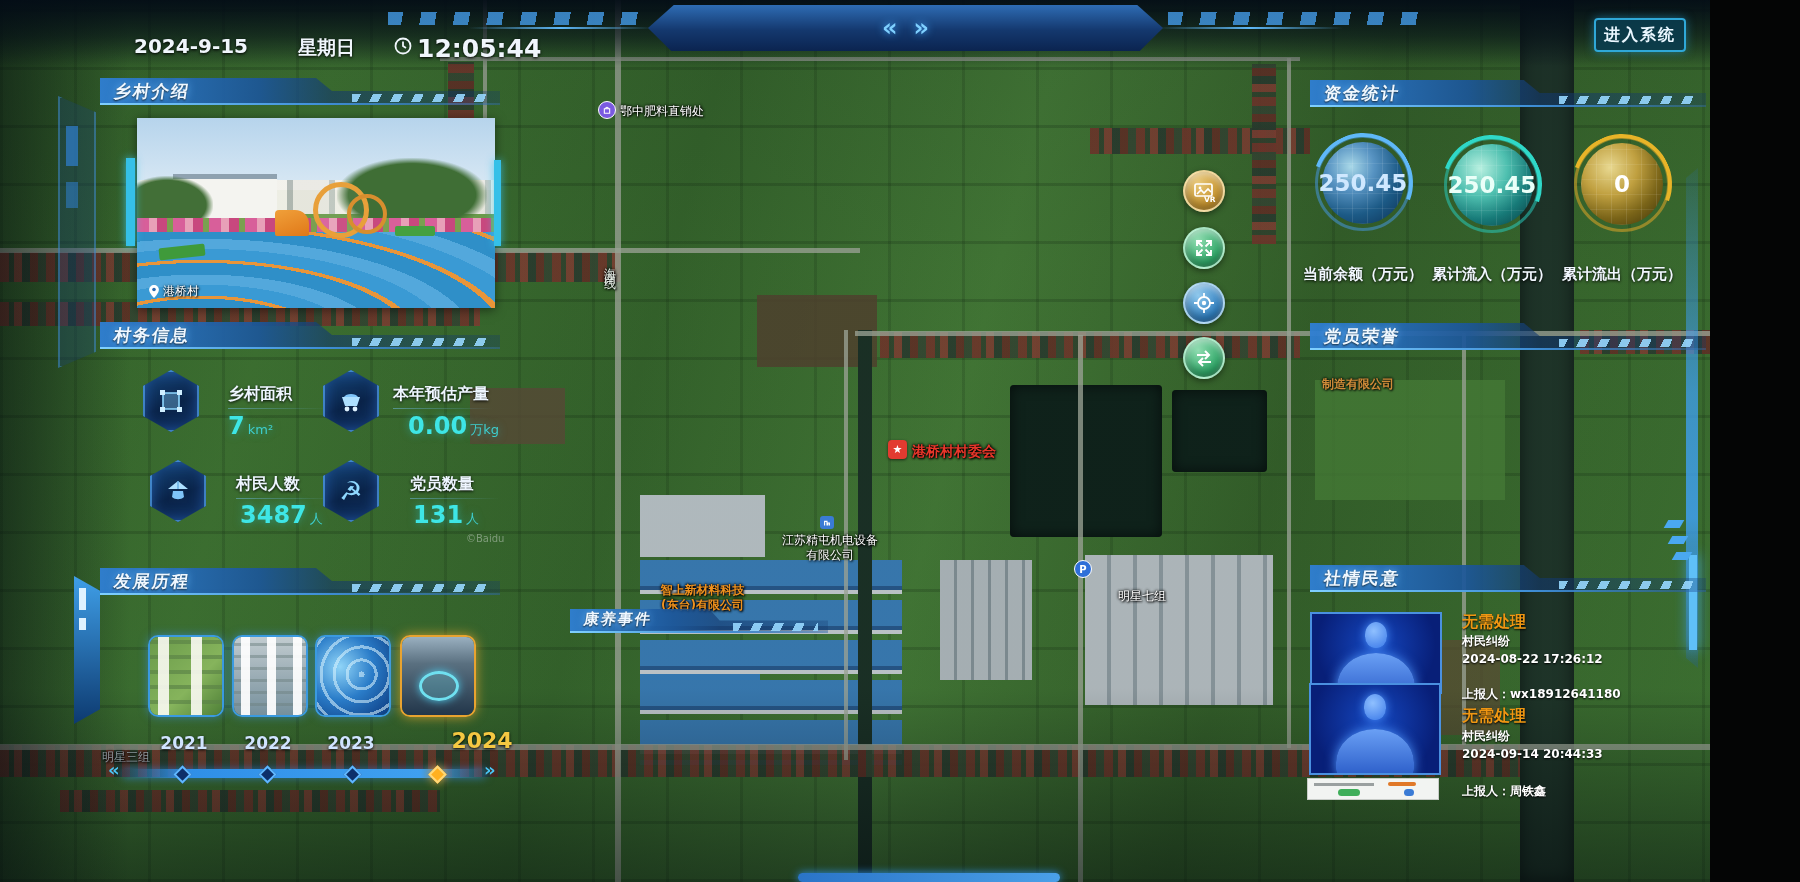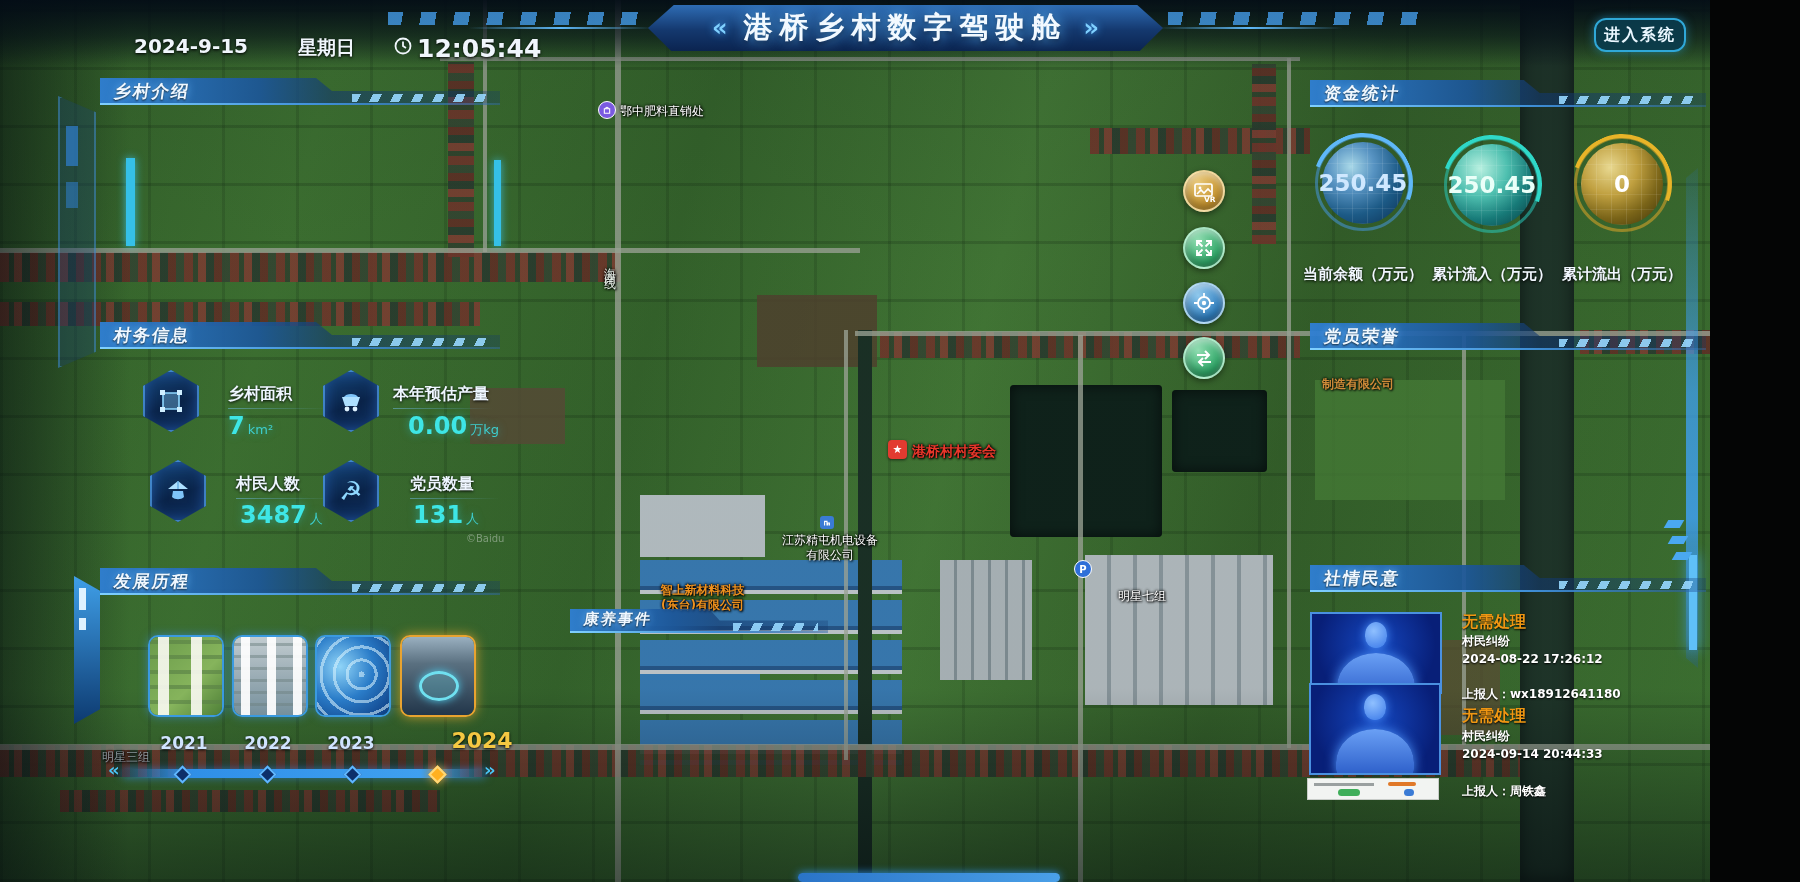--- a/index.html
+++ b/index.html
@@ -74,21 +74,21 @@
     clip-path:polygon(5% 0,95% 0,100% 50%,95.5% 100%,4.5% 100%,0 50%);
     box-shadow:0 0 22px rgba(60,150,255,.55);display:flex;align-items:center;justify-content:center;gap:16px;}
   .banner .tt{font-size:29px;font-weight:bold;color:#f2f9ff;letter-spacing:7px;
     text-shadow:0 0 14px #59b8ff,0 2px 4px rgba(0,0,20,.8);}
   .banner .ch{color:#7fd0ff;font-size:24px;font-weight:bold;text-shadow:0 0 8px #3fa8ff;}
   .wing{position:absolute;top:27px;width:185px;height:2px;z-index:11;background:linear-gradient(90deg,rgba(90,180,255,0),#5fb8f8,rgba(90,180,255,0));}
   .slashrow{position:absolute;height:13px;z-index:11;opacity:.85;
     background:repeating-linear-gradient(100deg,rgba(70,160,240,.9) 0 15px,rgba(70,160,240,0) 15px 33px);}
   .dt{position:absolute;color:#f0f6fc;font-weight:bold;z-index:12;text-shadow:0 1px 3px #000;}
   .enter-btn{position:absolute;left:1594px;top:18px;width:88px;height:30px;z-index:12;
-    background:rgba(10,60,78,.88);border:2px solid #2fa8d8;border-radius:12px;color:#eaf7ff;font-size:16px;font-weight:bold;
+    background:rgba(10,60,78,.88);border:2px solid #2fa8d8;border-radius:4px;color:#eaf7ff;font-size:16px;font-weight:bold;
     display:flex;align-items:center;justify-content:center;letter-spacing:2px;cursor:pointer;box-shadow:0 0 10px rgba(40,170,230,.5);}
   
   .blackedge{position:absolute;left:1710px;top:0;width:90px;height:882px;background:#040505;z-index:30;}
   .tbl-hd{position:absolute;left:1328px;top:356px;width:344px;height:28px;background:rgba(25,50,95,.55);z-index:20;}
   .tbl-hd span{position:absolute;top:5px;font-size:14px;color:#f0f6ff;font-weight:bold;}
 </style>
 </head>
 <body>
 
 <div id="stage">
@@ -201,21 +201,20 @@
     <div class="abs" style="left:798px;top:873px;width:262px;height:9px;border-radius:5px;background:linear-gradient(90deg,#2a74c8,#4aa0e8);box-shadow:0 0 8px #2f8fe0;z-index:7;"></div>
   </div>
 
   <div class="topband"></div>
   <div class="slashrow" style="left:388px;top:12px;width:250px;"></div>
   <div class="slashrow" style="left:1168px;top:12px;width:250px;"></div>
   <div class="wing" style="left:468px;"></div>
   <div class="wing" style="left:1158px;"></div>
   <div class="banner">
     <span class="ch">«</span>
-    <span class="tt">港桥乡村数字驾驶舱</span>
     <span class="ch">»</span>
   </div>
 
   <span class="dt" style="left:134px;top:34px;font-size:20px;">2024-9-15</span>
   <span class="dt" style="left:298px;top:35px;font-size:19px;">星期日</span>
   <span class="abs" style="left:394px;top:37px;z-index:12;">
     <svg width="18" height="18" viewBox="0 0 18 18">
         <circle cx="9" cy="9" r="7.5" fill="none" stroke="#f0f6fc" stroke-width="1.8"></circle>
         <path d="M9 4.5V9l3 2" fill="none" stroke="#f0f6fc" stroke-width="1.8"></path>
       </svg>
@@ -223,20 +222,44 @@
   <span class="dt" style="left:417px;top:34px;font-size:25px;">12:05:44</span>
 
   <div class="enter-btn">进入系统</div>
 
   <div class="panel-hd" style="left:100px;top:78px;width:400px;">
     <span class="t">乡村介绍</span>
     <span class="stripes"></span>
   </div>
   <div class="abs" style="left:126px;top:158px;width:9px;height:88px;background:#35c0e8;z-index:21;box-shadow:0 0 8px rgba(60,200,240,.8);"></div>
   <div class="abs" style="left:494px;top:160px;width:7px;height:86px;background:#35c0e8;z-index:21;box-shadow:0 0 8px rgba(60,200,240,.8);"></div>
+  <div class="abs" style="left:137px;top:118px;width:358px;height:190px;overflow:hidden;z-index:20;box-shadow:0 2px 10px rgba(0,0,0,.5);">
+    <div class="abs" style="inset:0;background:linear-gradient(180deg,#b6d4ec 0%,#d8e8f4 36%,#d8e8f4 38%,#6a9a4a 38%);"></div>
+    <div class="abs" style="left:0;top:62px;width:358px;height:34px;opacity:.95;
+      background:repeating-linear-gradient(90deg,#eceae4 0 36px,#c2c8c4 36px 42px,#f4f2ec 42px 72px,#b2b8b4 72px 78px);"></div>
+    <div class="abs" style="left:36px;top:56px;width:104px;height:44px;background:#f4f4f0;border-top:5px solid #8fa2b0;"></div>
+    <div class="abs" style="left:200px;top:40px;width:150px;height:74px;background:radial-gradient(ellipse at 50% 50%,#3f6e35 0 60%,rgba(63,110,53,0) 72%);"></div>
+    <div class="abs" style="left:-16px;top:58px;width:92px;height:58px;background:radial-gradient(ellipse at 50% 50%,#426f37 0 60%,rgba(63,110,53,0) 72%);"></div>
+    <div class="abs" style="left:0;top:100px;width:358px;height:14px;
+      background:repeating-linear-gradient(90deg,#d85f9a 0 12px,#e8a0b8 12px 20px,#c8487e 20px 30px,#7aa050 30px 36px);"></div>
+    <div class="abs" style="left:0;top:114px;width:358px;height:76px;
+      background:repeating-radial-gradient(ellipse at 18% 150%,#2f8fc8 0 30px,#e8953a 30px 38px,#3a9ad4 38px 66px,#53a8dc 66px 92px);"></div>
+    <div class="abs" style="left:176px;top:64px;width:46px;height:46px;border:5px solid #e8a03a;border-radius:50%;background:rgba(255,255,255,.06);"></div>
+    <div class="abs" style="left:210px;top:76px;width:32px;height:32px;border:4px solid #d88e2e;border-radius:50%;"></div>
+    <div class="abs" style="left:138px;top:92px;width:34px;height:26px;background:linear-gradient(160deg,#f0a03a,#e07818);border-radius:4px 14px 2px 2px;"></div>
+    <div class="abs" style="left:22px;top:128px;width:46px;height:12px;background:#3f9a3a;border-radius:2px;transform:rotate(-6deg);"></div>
+    <div class="abs" style="left:258px;top:108px;width:40px;height:10px;background:#45a040;border-radius:2px;"></div>
+    <div class="abs" style="left:12px;bottom:8px;display:flex;align-items:center;gap:4px;z-index:2;">
+      <svg width="10" height="13" viewBox="0 0 12 16">
+          <path d="M6 0C2.7 0 0 2.6 0 5.8 0 10 6 16 6 16s6-6 6-10.2C12 2.6 9.3 0 6 0z" fill="#fff"></path>
+          <circle cx="6" cy="5.6" r="2.2" fill="#2a6ab0"></circle>
+        </svg>
+      <span style="color:#fff;font-size:12px;text-shadow:0 0 3px #000,1px 1px 2px #000;">港桥村</span>
+    </div>
+  </div>
 
   <div class="panel-hd" style="left:100px;top:322px;width:400px;">
     <span class="t">村务信息</span>
     <span class="stripes"></span>
   </div>
 
   <div class="hex" style="left:143px;top:370px;">
     <svg width="26" height="26" viewBox="0 0 26 26">
         <rect x="5" y="5" width="16" height="16" rx="2" fill="rgba(140,216,255,.35)" stroke="#8fd8ff" stroke-width="1.6"></rect>
         <rect x="2" y="2" width="5" height="5" fill="#cfeeff"></rect>

